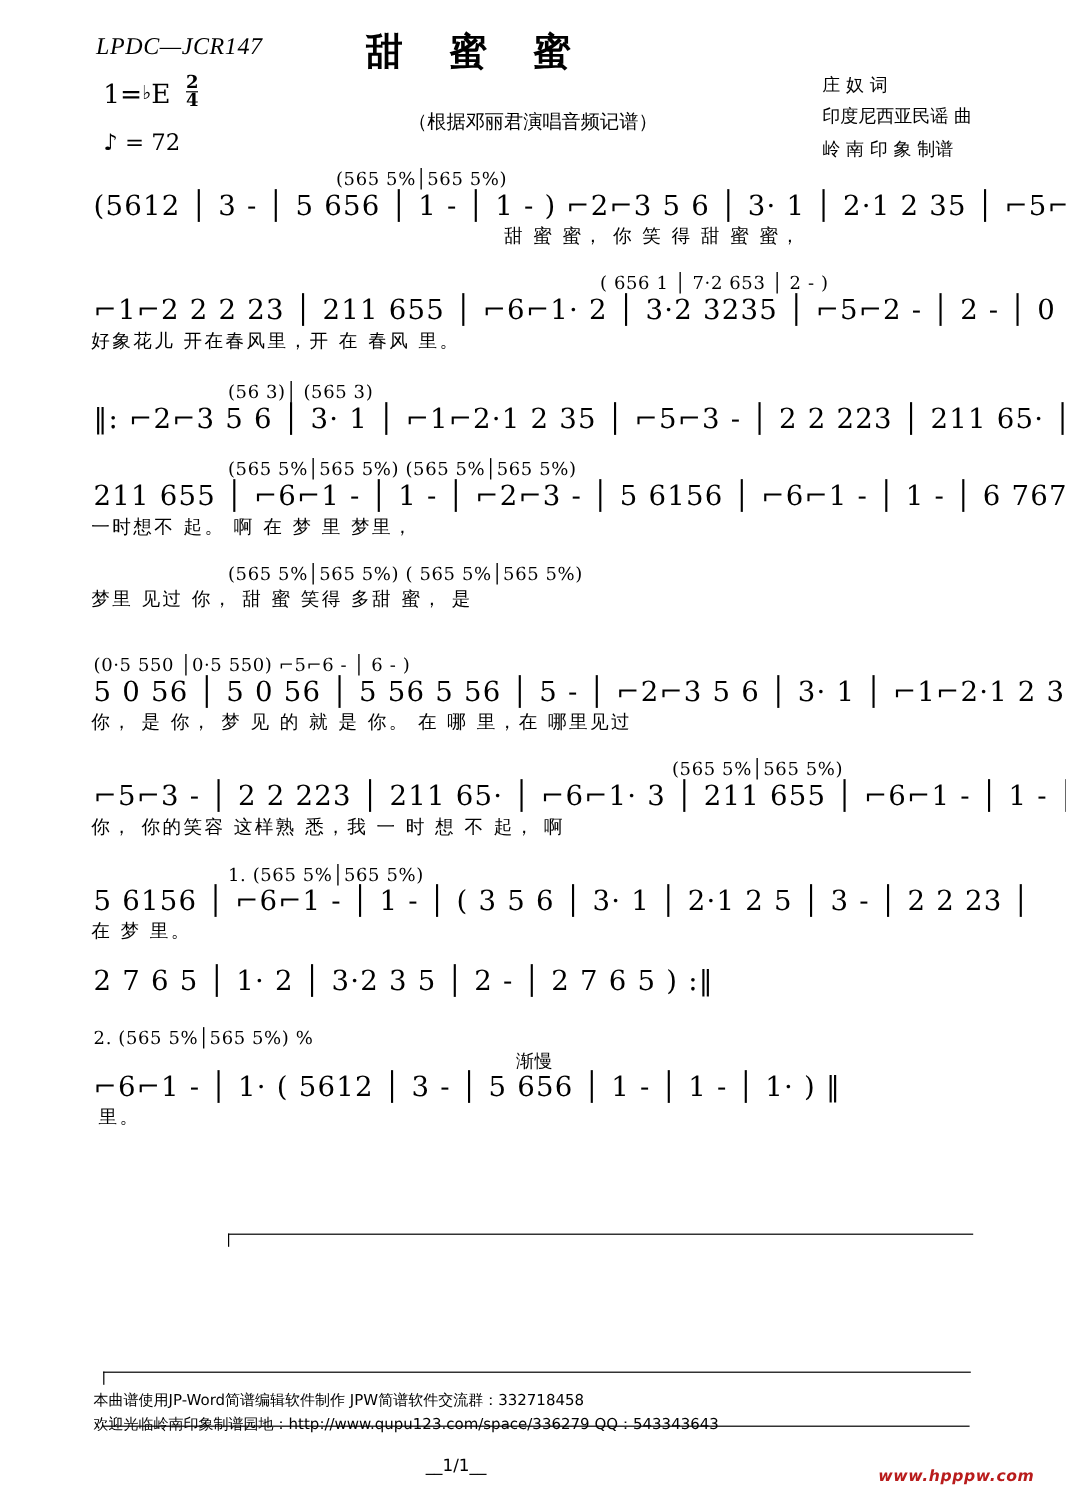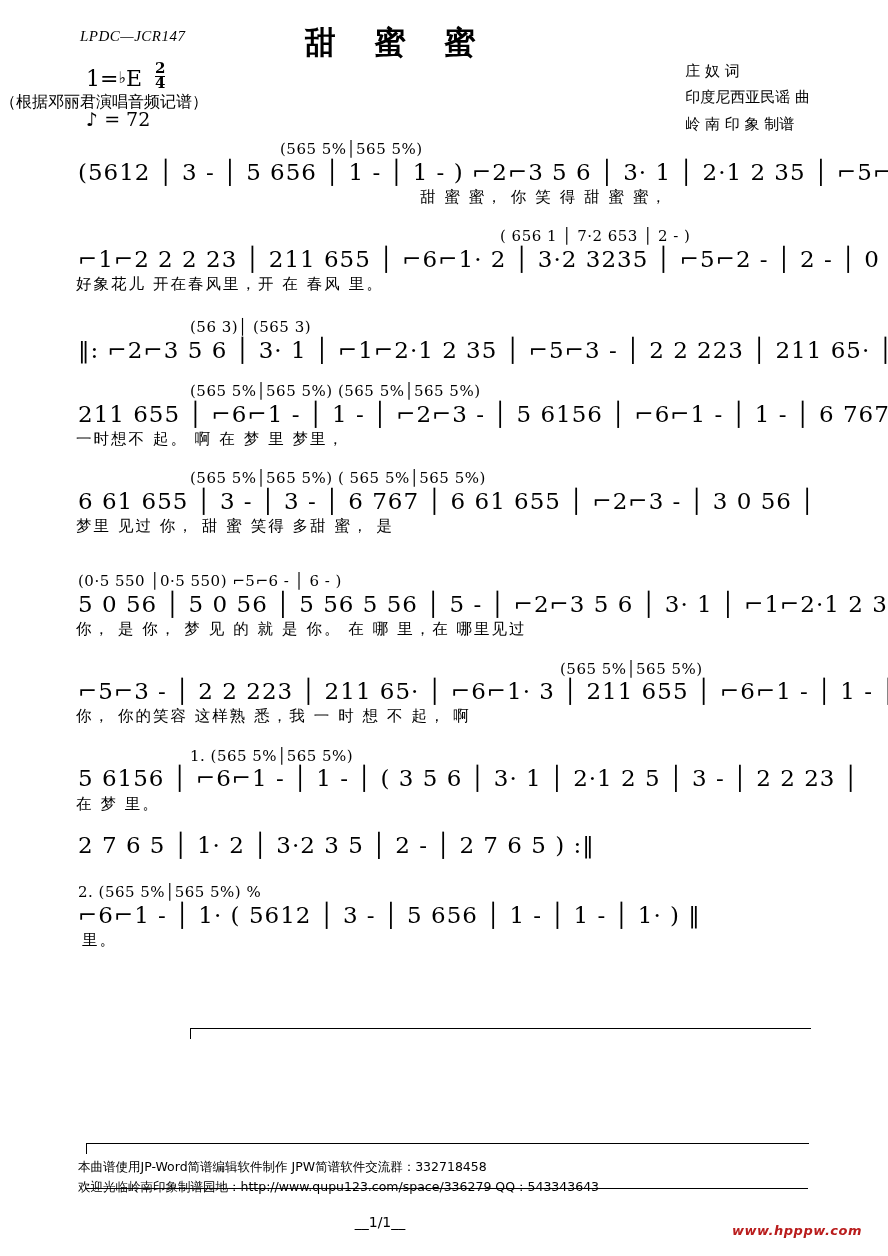--- a/index.html
+++ b/index.html
@@ -20,41 +20,41 @@
     width: 888px;
     height: 1256px;
   }
   
   .code-tag {
     position: absolute;
     left: 80px;
     top: 28px;
     font-family: "Liberation Serif", serif;
     font-style: italic;
-    font-size: 15px;
+    font-size: 20px;
     letter-spacing: 0.5px;
   }
   .title {
     position: absolute;
     left: 0;
     top: 22px;
     width: 780px;
     text-align: center;
     font-family: "DejaVu Sans", sans-serif;
     font-weight: bold;
     font-size: 31px;
     letter-spacing: 14px;
     text-indent: 14px;
   }
   .subtitle {
     position: absolute;
     left: 0;
     top: 92px;
     width: 888px;
-    text-align: left;
+    text-align: center;
     font-family: "DejaVu Sans", sans-serif;
     font-size: 16px;
   }
   .keysig {
     position: absolute;
     left: 86px;
     top: 62px;
     font-size: 22px;
     font-family: "DejaVu Serif", serif;
     white-space: nowrap;
@@ -208,21 +208,20 @@
     </div>
 
     <div class="sysrow" style="margin-top:18px">
       <div class="orn" style="padding-left:190px">(565 5%│565 5%)                         (565 5%│565 5%)</div>
       <div class="notes">211 655 │ ⌐6⌐1 - │ 1 - │ ⌐2⌐3 - │ 5 6156 │ ⌐6⌐1 - │ 1 - │ 6 767 │</div>
       <div class="lyr">一时想不  起。       啊 在 梦  里    梦里，</div>
     </div>
 
     <div class="sysrow" style="margin-top:18px">
       <div class="orn" style="padding-left:190px">(565 5%│565 5%)                        ( 565 5%│565 5%)</div>
-      <div class="notes">6 61 655 │ 3 - │ 3 - │ 6 767 │ 6 61 655 │ ⌐2⌐3  - │ 3 0 56 │</div>
       <div class="lyr">梦里 见过 你，    甜 蜜  笑得 多甜 蜜，      是</div>
     </div>
 
     <div class="sysrow" style="margin-top:34px">
       <div class="orn">(0·5 550 │0·5 550)     ⌐5⌐6 - │ 6 - )</div>
       <div class="notes">5 0 56 │ 5 0 56 │ 5 56 5 56 │ 5 - │ ⌐2⌐3  5 6 │ 3· 1 │ ⌐1⌐2·1 2 35 │</div>
       <div class="lyr">你， 是 你， 梦 见 的 就 是  你。    在 哪  里，在 哪里见过</div>
     </div>
 
     <div class="sysrow" style="margin-top:18px">
@@ -236,20 +235,21 @@
       <div class="notes">5  6156 │ ⌐6⌐1 - │ 1 - │ ( 3  5 6 │ 3· 1 │ 2·1 2 5 │ 3 - │ 2 2 23 │</div>
       <div class="lyr">在 梦  里。</div>
     </div>
 
     <div class="sysrow" style="margin-top:16px">
       <div class="notes">2 7 6 5 │ 1· 2 │ 3·2 3 5 │ 2 - │ 2 7 6 5 ) :‖</div>
     </div>
 
     <div class="sysrow" style="margin-top:24px">
       <div class="orn">2.  (565 5%│565 5%)  %</div>
+      <div class="orn" style="padding-left:430px">渐慢</div>
       <div class="notes">⌐6⌐1 - │ 1· ( 5612 │ 3 - │ 5 656 │ 1 - │ 1 - │ 1· ) ‖</div>
       <div class="lyr" style="padding-left:82px">里。</div>
     </div>
 
   </div>
 
   <div class="volta" style="left:190px; top:1028px; width:620px;"></div>
   <div class="volta" style="left:86px; top:1143px; width:722px;"></div>
   <div class="volta" style="left:86px; top:1188px; width:722px; border-left:none;"></div>
 

